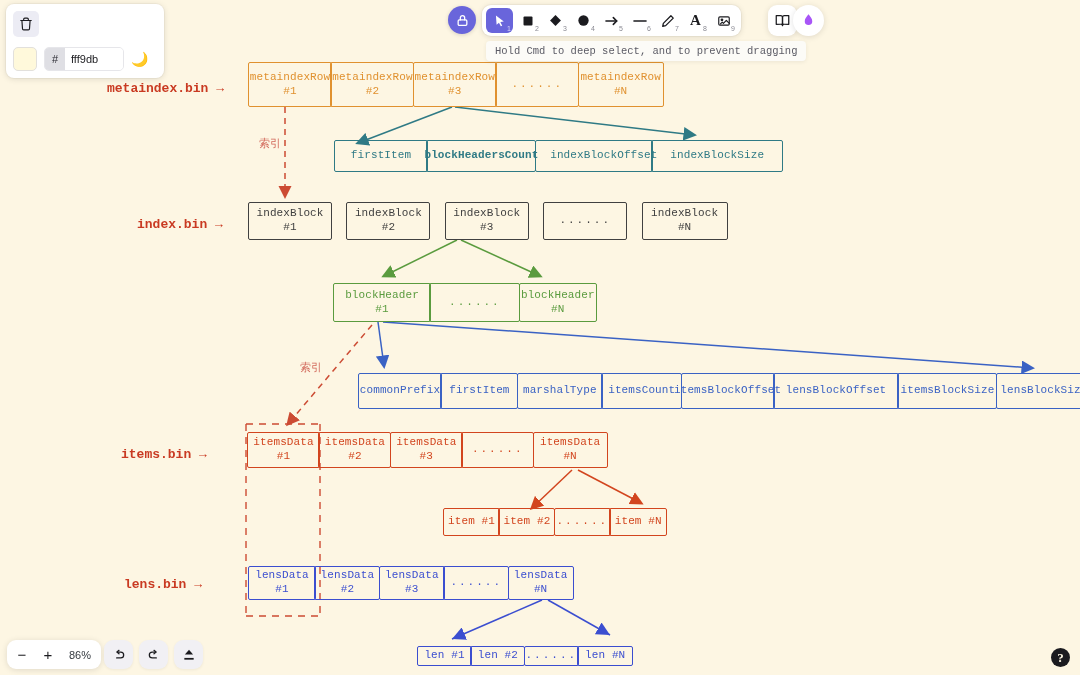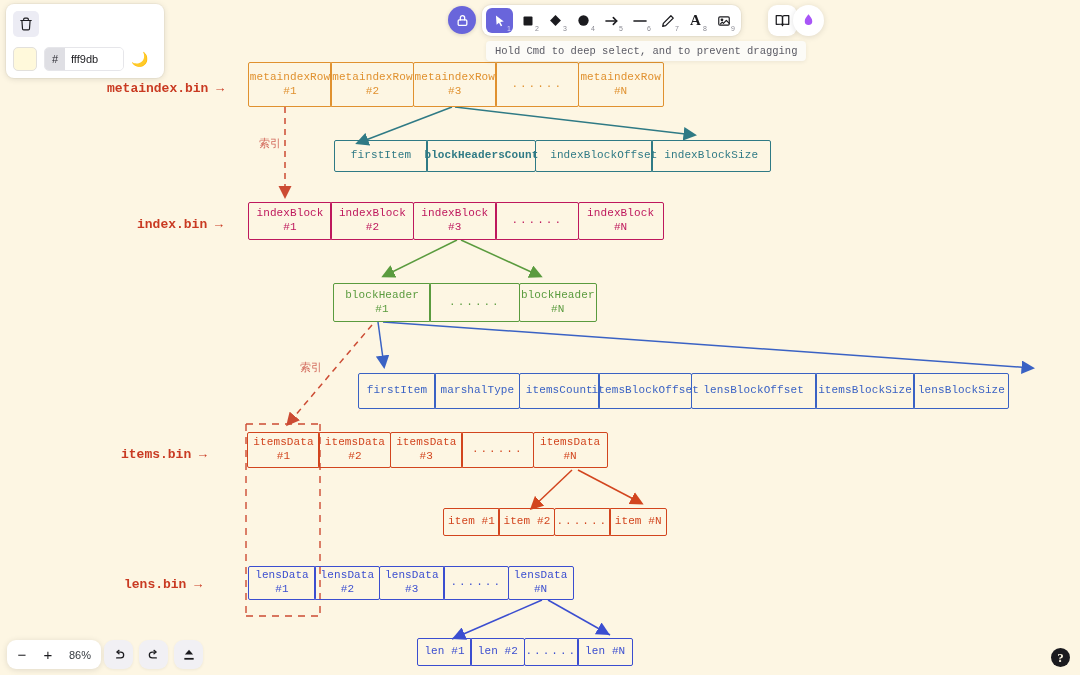--- a/index.html
+++ b/index.html
@@ -36,21 +36,21 @@
     text-align: center;
     white-space: nowrap;
     padding: 2px 4px;
     border-radius: 2px;
   }
   .cell .l2 { display: block; }
   .dots { letter-spacing: 2px; font-size: 11px; }
 
   
   .c-orange { color: #e0912f; }
-  .c-purple { color: #be185d; }
+  .c-purple { color: #404040; gap: 16px; }
   .c-teal   { color: #2f7a85; }
   .c-green  { color: #5a9b3e; }
   .c-blue   { color: #3a62c4; }
   .c-red    { color: #d2451e; }
   .c-indigo { color: #3b4ed0; }
 
   .file-label {
     position: absolute;
     color: #c93a22;
     font-family: "Liberation Mono", monospace;
@@ -330,21 +330,21 @@
   <div class="row c-teal" style="left:334px; top:140px; height:32px;">
     <div class="cell" style="width:94px;">
       <span>firstItem</span>
     </div>
     <div class="cell" style="width:110px;font-weight:bold;">
       <span>blockHeadersCount</span>
     </div>
     <div class="cell" style="width:118px;padding-left:24px;">
       <span>indexBlockOffset</span>
     </div>
-    <div class="cell" style="width:120px;">
+    <div class="cell" style="width:132px;">
       <span>indexBlockSize</span>
     </div>
   </div>
 
   <div class="row c-purple" style="left:248px; top:202px; height:38px;">
     <div class="cell" style="width:84px;">
       <span>indexBlock</span>
       <span class="l2">#1</span>
     </div>
     <div class="cell" style="width:84px;">
@@ -372,20 +372,23 @@
     <div class="cell" style="width:91px;">
       <span class="dots">......</span>
     </div>
     <div class="cell" style="width:78px;">
       <span>blockHeader</span>
       <span class="l2">#N</span>
     </div>
   </div>
 
   <div class="row c-blue" style="left:358px; top:373px; height:36px;">
+    <div class="cell" style="width:84px;">
+      <span>commonPrefix</span>
+    </div>
     <div class="cell" style="width:78px;">
       <span>firstItem</span>
     </div>
     <div class="cell" style="width:86px;">
       <span>marshalType</span>
     </div>
     <div class="cell" style="width:81px;">
       <span>itemsCount</span>
     </div>
     <div class="cell" style="width:94px;">
@@ -454,21 +457,21 @@
     </div>
     <div class="cell" style="width:66px;">
       <span class="dots">......</span>
     </div>
     <div class="cell" style="width:66px;">
       <span>lensData</span>
       <span class="l2">#N</span>
     </div>
   </div>
 
-  <div class="row c-indigo" style="left:417px; top:638px; height:28px;">
+  <div class="row c-indigo" style="left:417px; top:638px; height:28px;align-items:flex-end;">
     <div class="cell" style="width:55px;">
       <span>len #1</span>
     </div>
     <div class="cell" style="width:55px;">
       <span>len #2</span>
     </div>
     <div class="cell" style="width:55px;">
       <span class="dots">......</span>
     </div>
     <div class="cell" style="width:56px;">

